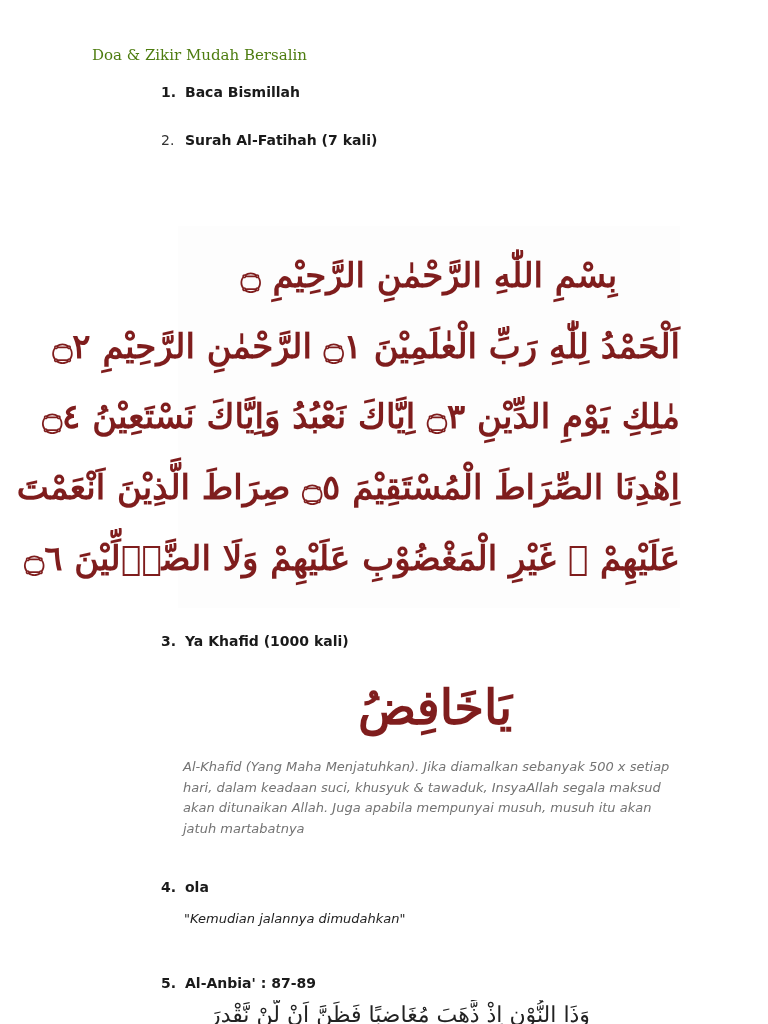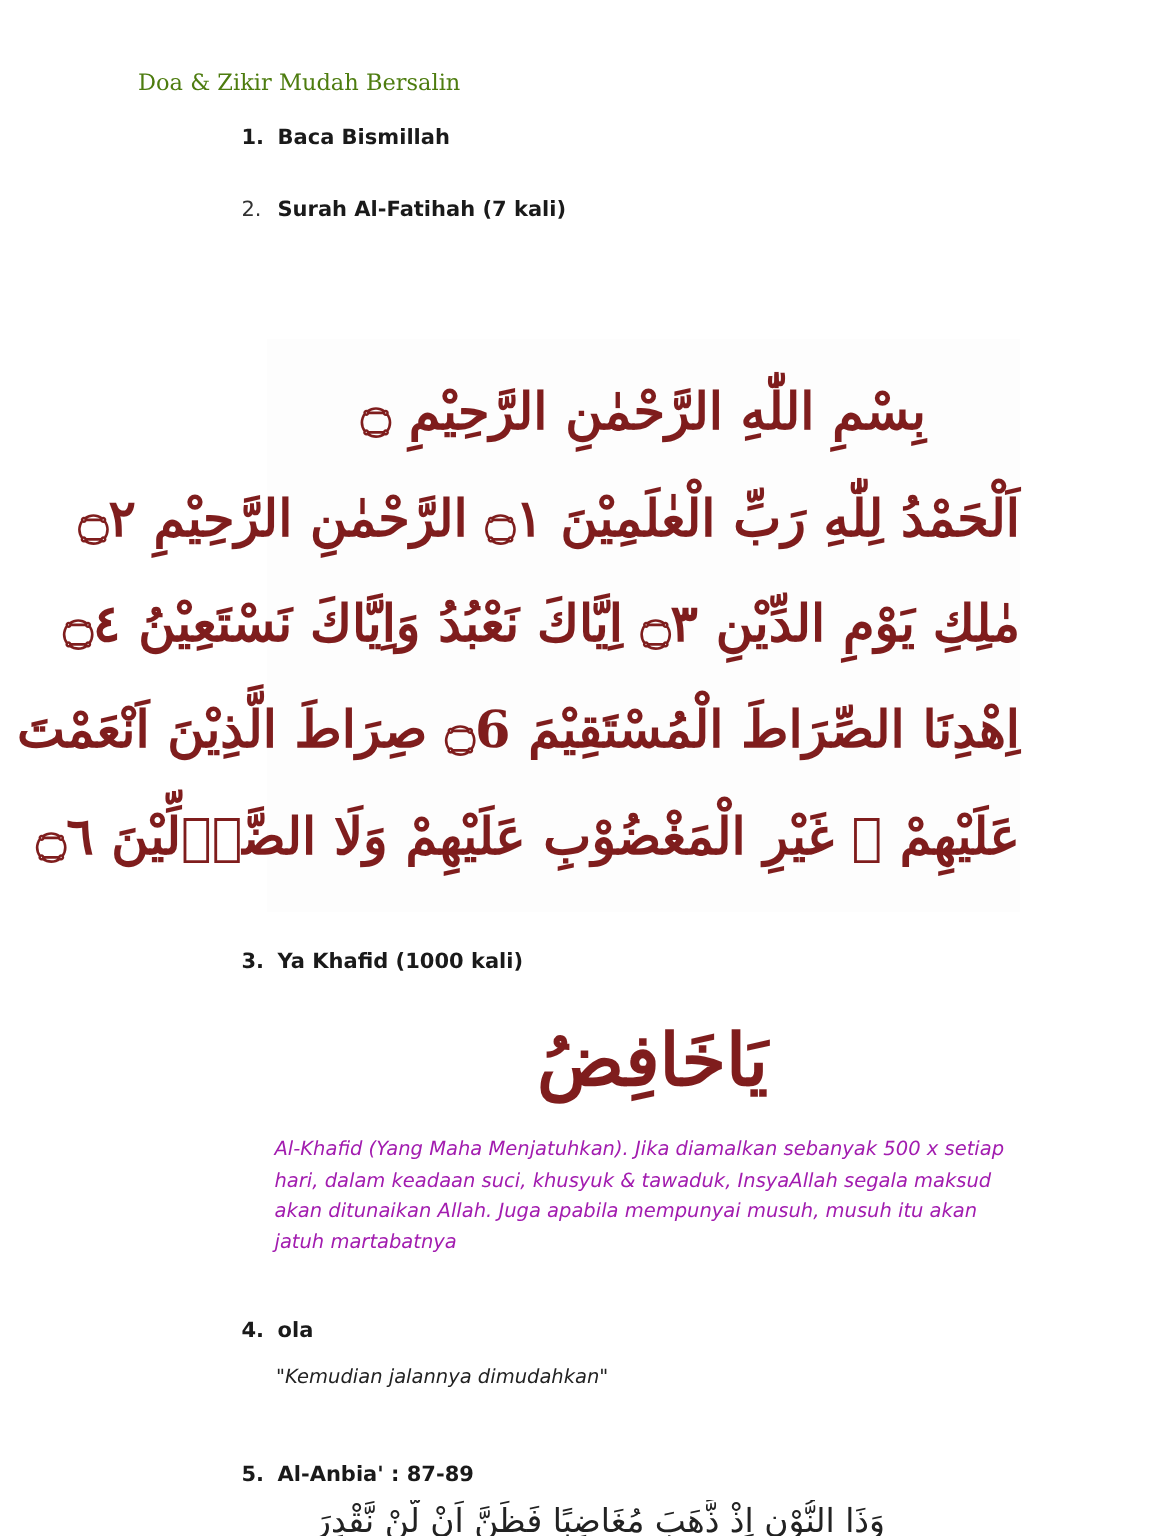--- a/index.html
+++ b/index.html
@@ -25,21 +25,21 @@
       padding: 14px 0; box-sizing: border-box;
     }
     .fatihah-line { font-size: 34px; font-weight: bold; line-height: 1.15; white-space: nowrap; }
     .khafid-block {
       left: 330px; top: 672px; width: 210px; height: 70px;
       font-size: 48px; font-weight: bold; line-height: 70px; background: #ffffff;
     }
     .desc {
       position: absolute; left: 183px; top: 757px; width: 500px;
       font-family: "DejaVu Sans", sans-serif; font-style: italic; font-size: 13px;
-      line-height: 20.5px; color: #a21caf;
+      line-height: 20.5px; color: #737373;
     }
     .quote {
       position: absolute; left: 184px; top: 911px;
       font-family: "DejaVu Sans", sans-serif; font-size: 13px; color: #222;
     }
     .quote em { font-style: italic; }
     .anbia-block {
       left: 190px; top: 1000px; width: 420px; height: 30px;
       font-size: 22px; line-height: 30px; color: #222; background: #ffffff; overflow: hidden;
     }
@@ -54,21 +54,21 @@
 </div>
 
 <div class="item" style="top:132px;">
   <span class="num light">2.</span><span>Surah Al-Fatihah (7 kali)</span>
 </div>
 
 <div class="arabic fatihah-block">
   <div class="fatihah-line">بِسْمِ اللّٰهِ الرَّحْمٰنِ الرَّحِيْمِ ۝</div>
   <div class="fatihah-line">اَلْحَمْدُ لِلّٰهِ رَبِّ الْعٰلَمِيْنَ ۝١ الرَّحْمٰنِ الرَّحِيْمِ ۝٢</div>
   <div class="fatihah-line">مٰلِكِ يَوْمِ الدِّيْنِ ۝٣ اِيَّاكَ نَعْبُدُ وَاِيَّاكَ نَسْتَعِيْنُ ۝٤</div>
-  <div class="fatihah-line">اِهْدِنَا الصِّرَاطَ الْمُسْتَقِيْمَ ۝6 صِرَاطَ الَّذِيْنَ اَنْعَمْتَ</div>
+  <div class="fatihah-line">اِهْدِنَا الصِّرَاطَ الْمُسْتَقِيْمَ ۝٥ صِرَاطَ الَّذِيْنَ اَنْعَمْتَ</div>
   <div class="fatihah-line">عَلَيْهِمْ ۙ غَيْرِ الْمَغْضُوْبِ عَلَيْهِمْ وَلَا الضَّاۤلِّيْنَ ۝٦</div>
 </div>
 
 <div class="item" style="top:633px;">
   <span class="num">3.</span><span>Ya Khafid (1000 kali)</span>
 </div>
 
 <div class="arabic khafid-block">يَاخَافِضُ</div>
 
 <div class="desc">Al-Khafid (Yang Maha Menjatuhkan). Jika diamalkan sebanyak 500 x setiap hari, dalam keadaan suci, khusyuk &amp; tawaduk, InsyaAllah segala maksud akan ditunaikan Allah. Juga apabila mempunyai musuh, musuh itu akan jatuh martabatnya</div>

